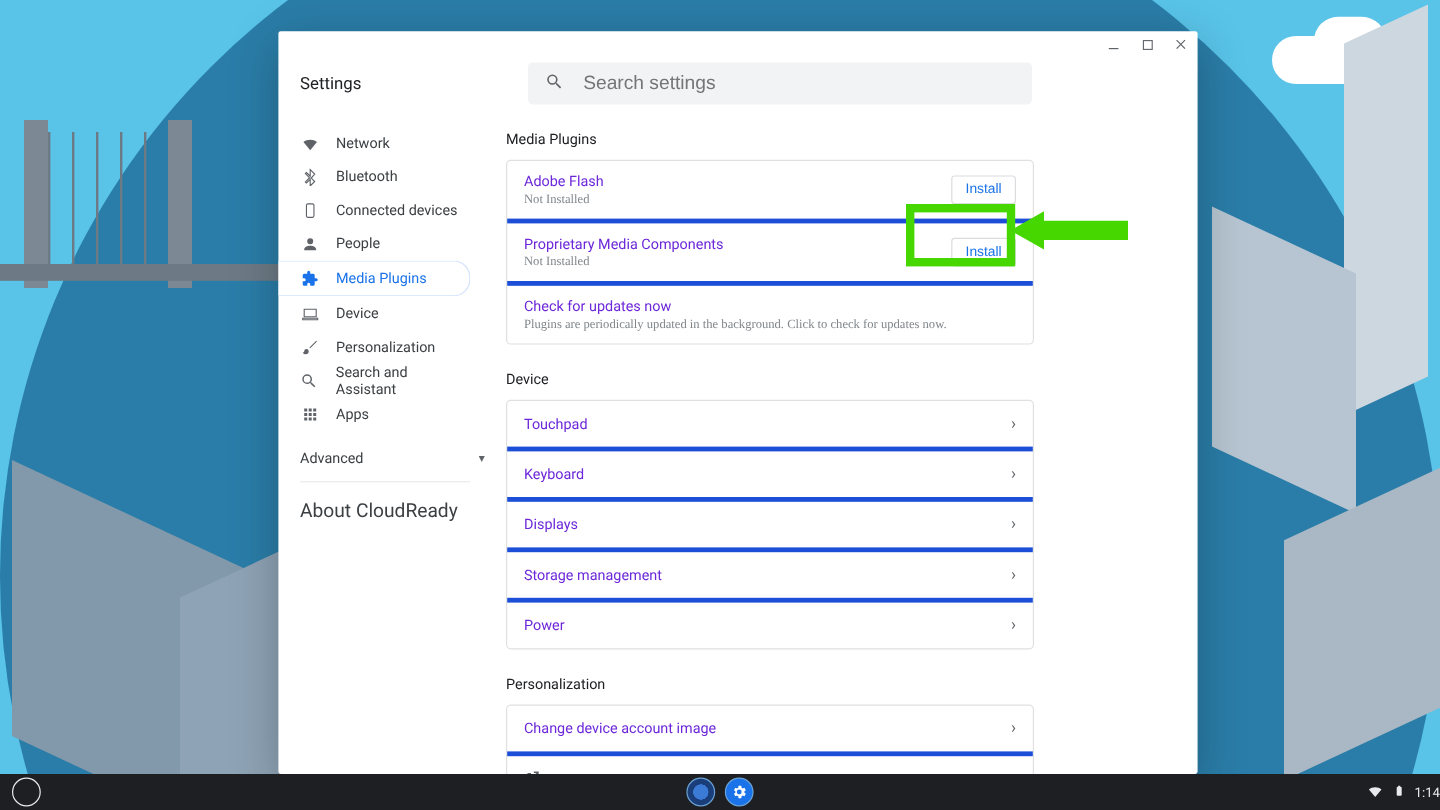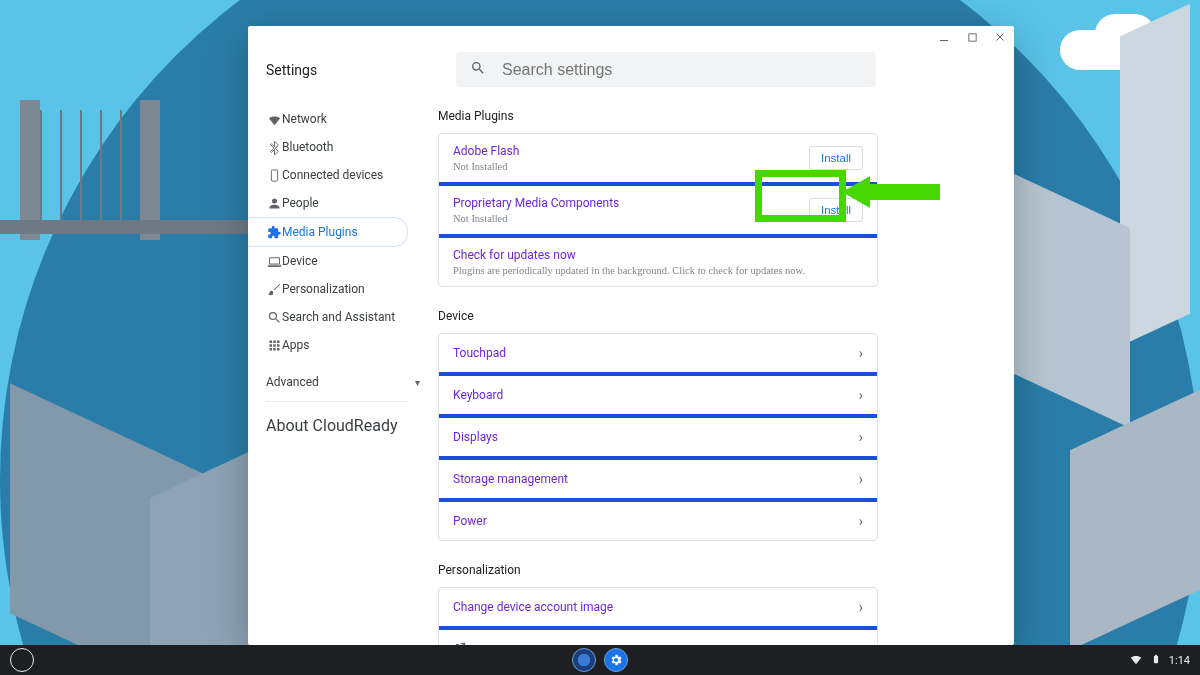--- a/index.html
+++ b/index.html
@@ -44,21 +44,21 @@
   }
   .bridge .tower { position:absolute; width:20px; height:140px; background:#7c8994; top:20px; }
   .bridge .tower.t1 { left:40px; }
   .bridge .tower.t2 { left:160px; }
   .bridge .deck { position:absolute; top:140px; left:0; width:280px; height:14px; background:#6d7a85; }
   .bridge .cable { position:absolute; width:2px; background:#6d7a85; top:30px; height:110px; }
 
   
   .window {
     position: absolute;
-    left: 248px;
+    left: 232px;
     top: 26px;
     width: 766px;
     height: 619px;
     background: #fff;
     box-shadow: 0 10px 40px rgba(0,0,0,0.25);
     border-radius: 2px;
     display: flex;
     flex-direction: column;
   }
   .titlebar {
@@ -113,21 +113,21 @@
     width: 190px;
     padding-top: 6px;
     font-size: 12px;
     color: #3c4043;
   }
   .nav-item {
     display: flex;
     align-items: center;
     height: 28px;
     padding-left: 18px;
-    gap: 0;
+    gap: 14px;
     border-radius: 0 14px 14px 0;
     margin-right: 30px;
     cursor: pointer;
   }
   .nav-item .ico { width:16px; display:flex; justify-content:center; align-items:center; color:#5f6368; }
   .nav-item .ico svg { width:15px; height:15px; fill:currentColor; }
   .nav-item.selected {
     color: #1a73e8;
     border: 1px solid #d2e3fc;
     border-left: none;
@@ -223,21 +223,20 @@
   }
   .shelf .app-icon {
     width: 22px; height: 22px;
     border-radius: 50%;
     display:flex; align-items:center; justify-content:center;
     cursor:pointer;
     border: 1.5px solid #6ba3d8;
   }
   .shelf .tray {
     margin-left: auto;
-    margin-right: 10px;
     display:flex; align-items:center; gap:8px;
   }
 </style>
 </head>
 <body>
 
 <div class="desktop">
   <div class="circle"></div>
   <div class="cloud" style="left:1060px; top:30px; width:130px; height:40px;"></div>
   <div class="cloud" style="left:1095px; top:14px; width:60px; height:40px;"></div>

